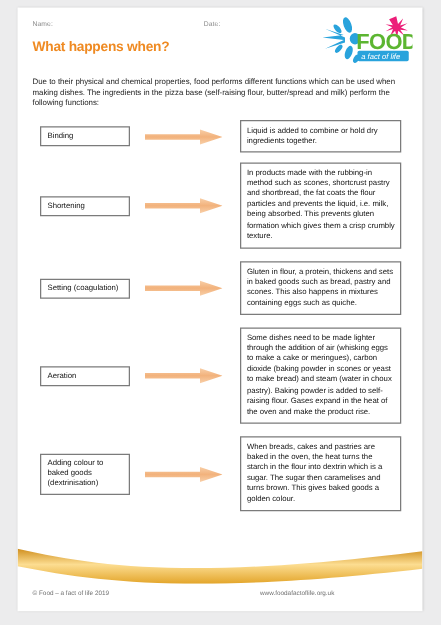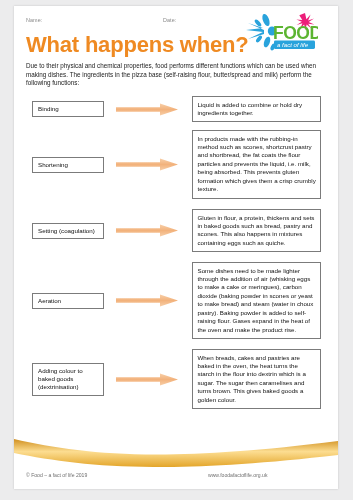--- a/index.html
+++ b/index.html
@@ -38,33 +38,33 @@
     font-size: 5.4px;
     color: #8a8a8a;
     letter-spacing: .1px;
   }
   .namedate .nm { position: absolute; left: 0; top: 0; }
   .namedate .dt { position: absolute; left: 137px; top: 0; }
 
   
   .logo {
     position: absolute;
-    right: 20px;
+    right: 8px;
     top: 5px;
     width: 76px;
     height: 44px;
   }
   .logo svg { display: block; width: 76px; height: 44px; }
 
   
   .title {
     position: absolute;
     left: 12px;
     top: 26px;
-    font-size: 22px;
+    font-size: 11px;
     font-weight: bold;
     color: #ef8a22;
     letter-spacing: -0.2px;
   }
 
   
   .intro {
     position: absolute;
     left: 12px;
     top: 56px;

